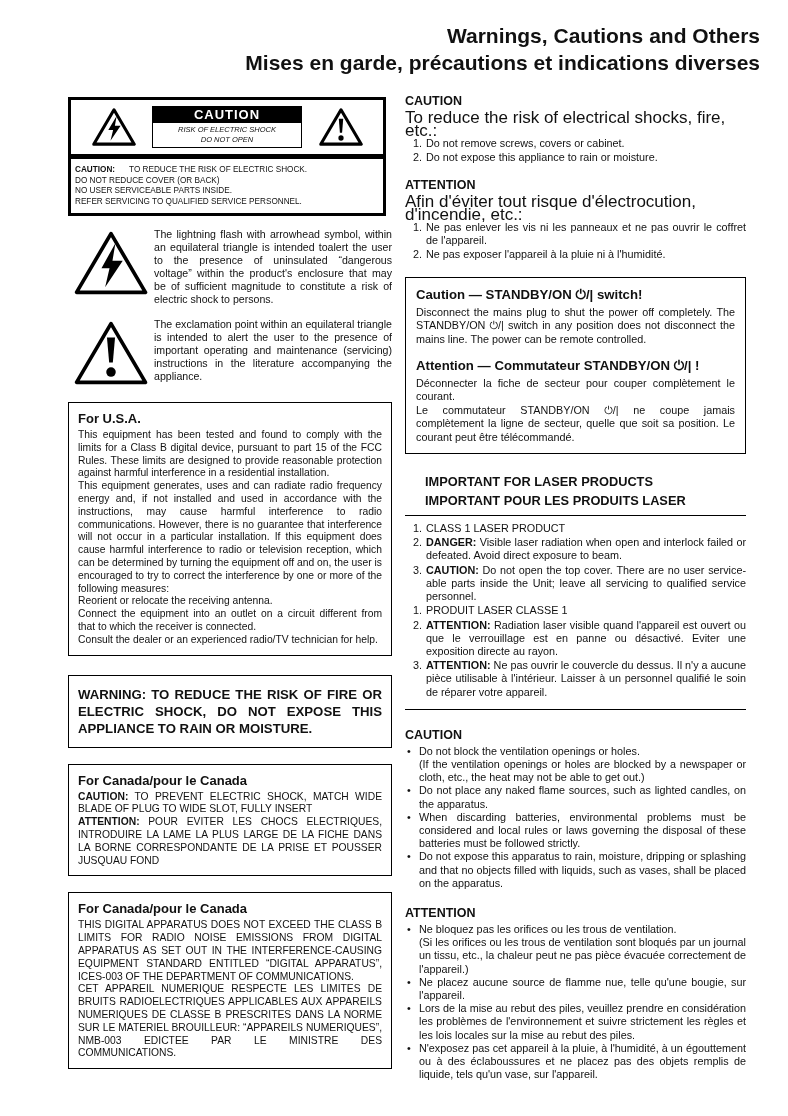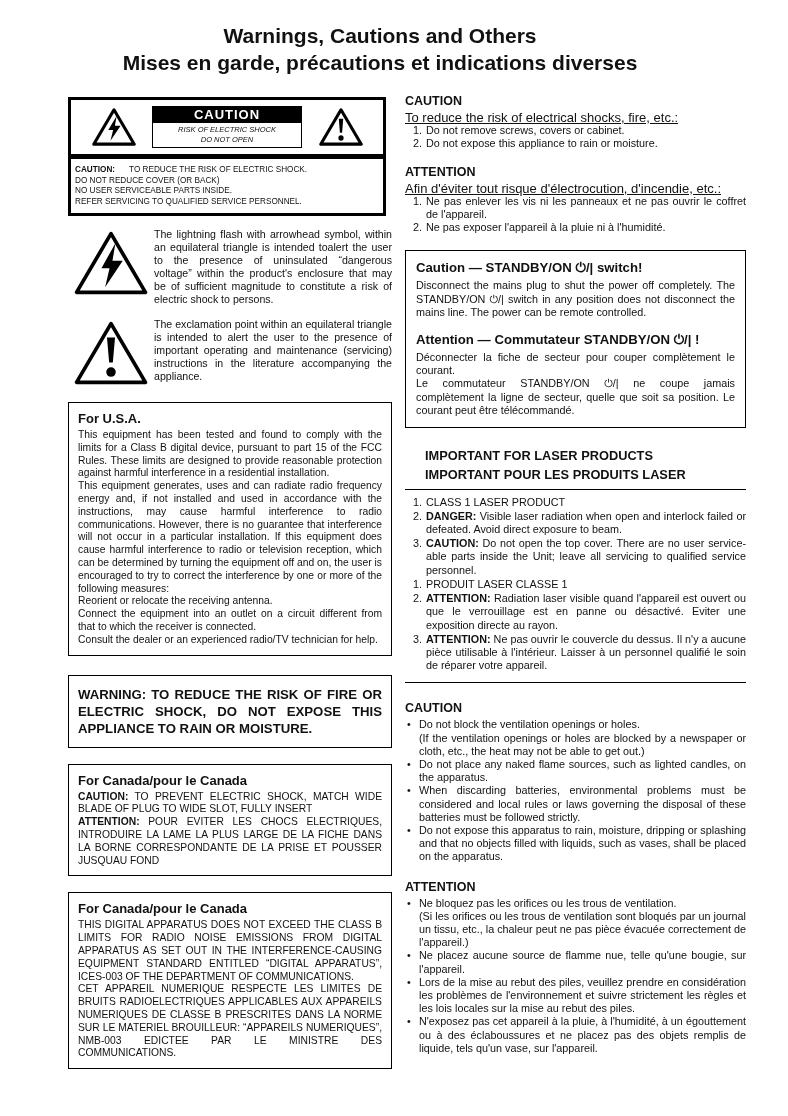--- a/index.html
+++ b/index.html
@@ -1,20 +1,20 @@
 <!DOCTYPE html>
 <html><head>
 <meta charset="utf-8">
 <style>
   * { margin:0; padding:0; box-sizing:border-box; }
   html,body { width:788px; height:1116px; background:#ffffff; color:#111;
     font-family:"Liberation Sans","DejaVu Sans",sans-serif; }
   .page { position:relative; width:788px; height:1116px; overflow:hidden; }
 
-  .title { position:absolute; top:22px; left:0; width:760px; text-align:center;
+  .title { position:absolute; top:22px; left:0; width:760px; text-align:right;
     font-weight:bold; font-size:21px; line-height:27px; }
 
   .col-left  { position:absolute; left:68px;  top:97px; width:324px; }
   .col-right { position:absolute; left:405px; top:94px; width:341px; }
 
   
   .emblem { border:3px solid #000; width:318px; }
   .emblem-top { display:flex; align-items:center; justify-content:space-evenly;
     padding:6px 4px; border-bottom:5px solid #000; }
   .cau-label-block { width:150px; text-align:center; }
@@ -33,21 +33,21 @@
   .lbox { border:1.5px solid #000; padding:8px 9px; margin-top:16px; }
   .lbox h3 { font-size:13px; margin-bottom:3px; }
   .lbox p { font-size:10.3px; line-height:12.8px; text-align:justify; }
   .warnbox { border:1.5px solid #000; padding:10px 9px; margin-top:19px;
     font-weight:bold; font-size:13.2px; line-height:17px; text-align:justify; }
   .inline-label { font-weight:bold; }
 
   
   .sec { margin-bottom:14px; }
   .sec h3 { font-size:12.5px; margin-bottom:3px; }
-  .sec .intro { font-size:13px; line-height:13.2px;text-decoration:underline; }
+  .sec .intro { font-size:17px; line-height:13.2px; }
   .numline { display:flex; font-size:10.8px; line-height:13.2px; }
   .numline .num { flex:0 0 17px; text-align:right; margin-right:4px; }
   .numline .body { flex:1; text-align:justify; }
 
   .rbox { border:1.5px solid #000; padding:9px 10px; margin:16px 0 20px; }
   .rbox h3 { font-size:13.2px; margin-bottom:3px; }
   .rbox p { font-size:10.8px; line-height:13.4px; text-align:justify; }
   .rbox .gap { height:12px; }
 
   .rule { border-top:1.5px solid #000; margin:6px 0; }

